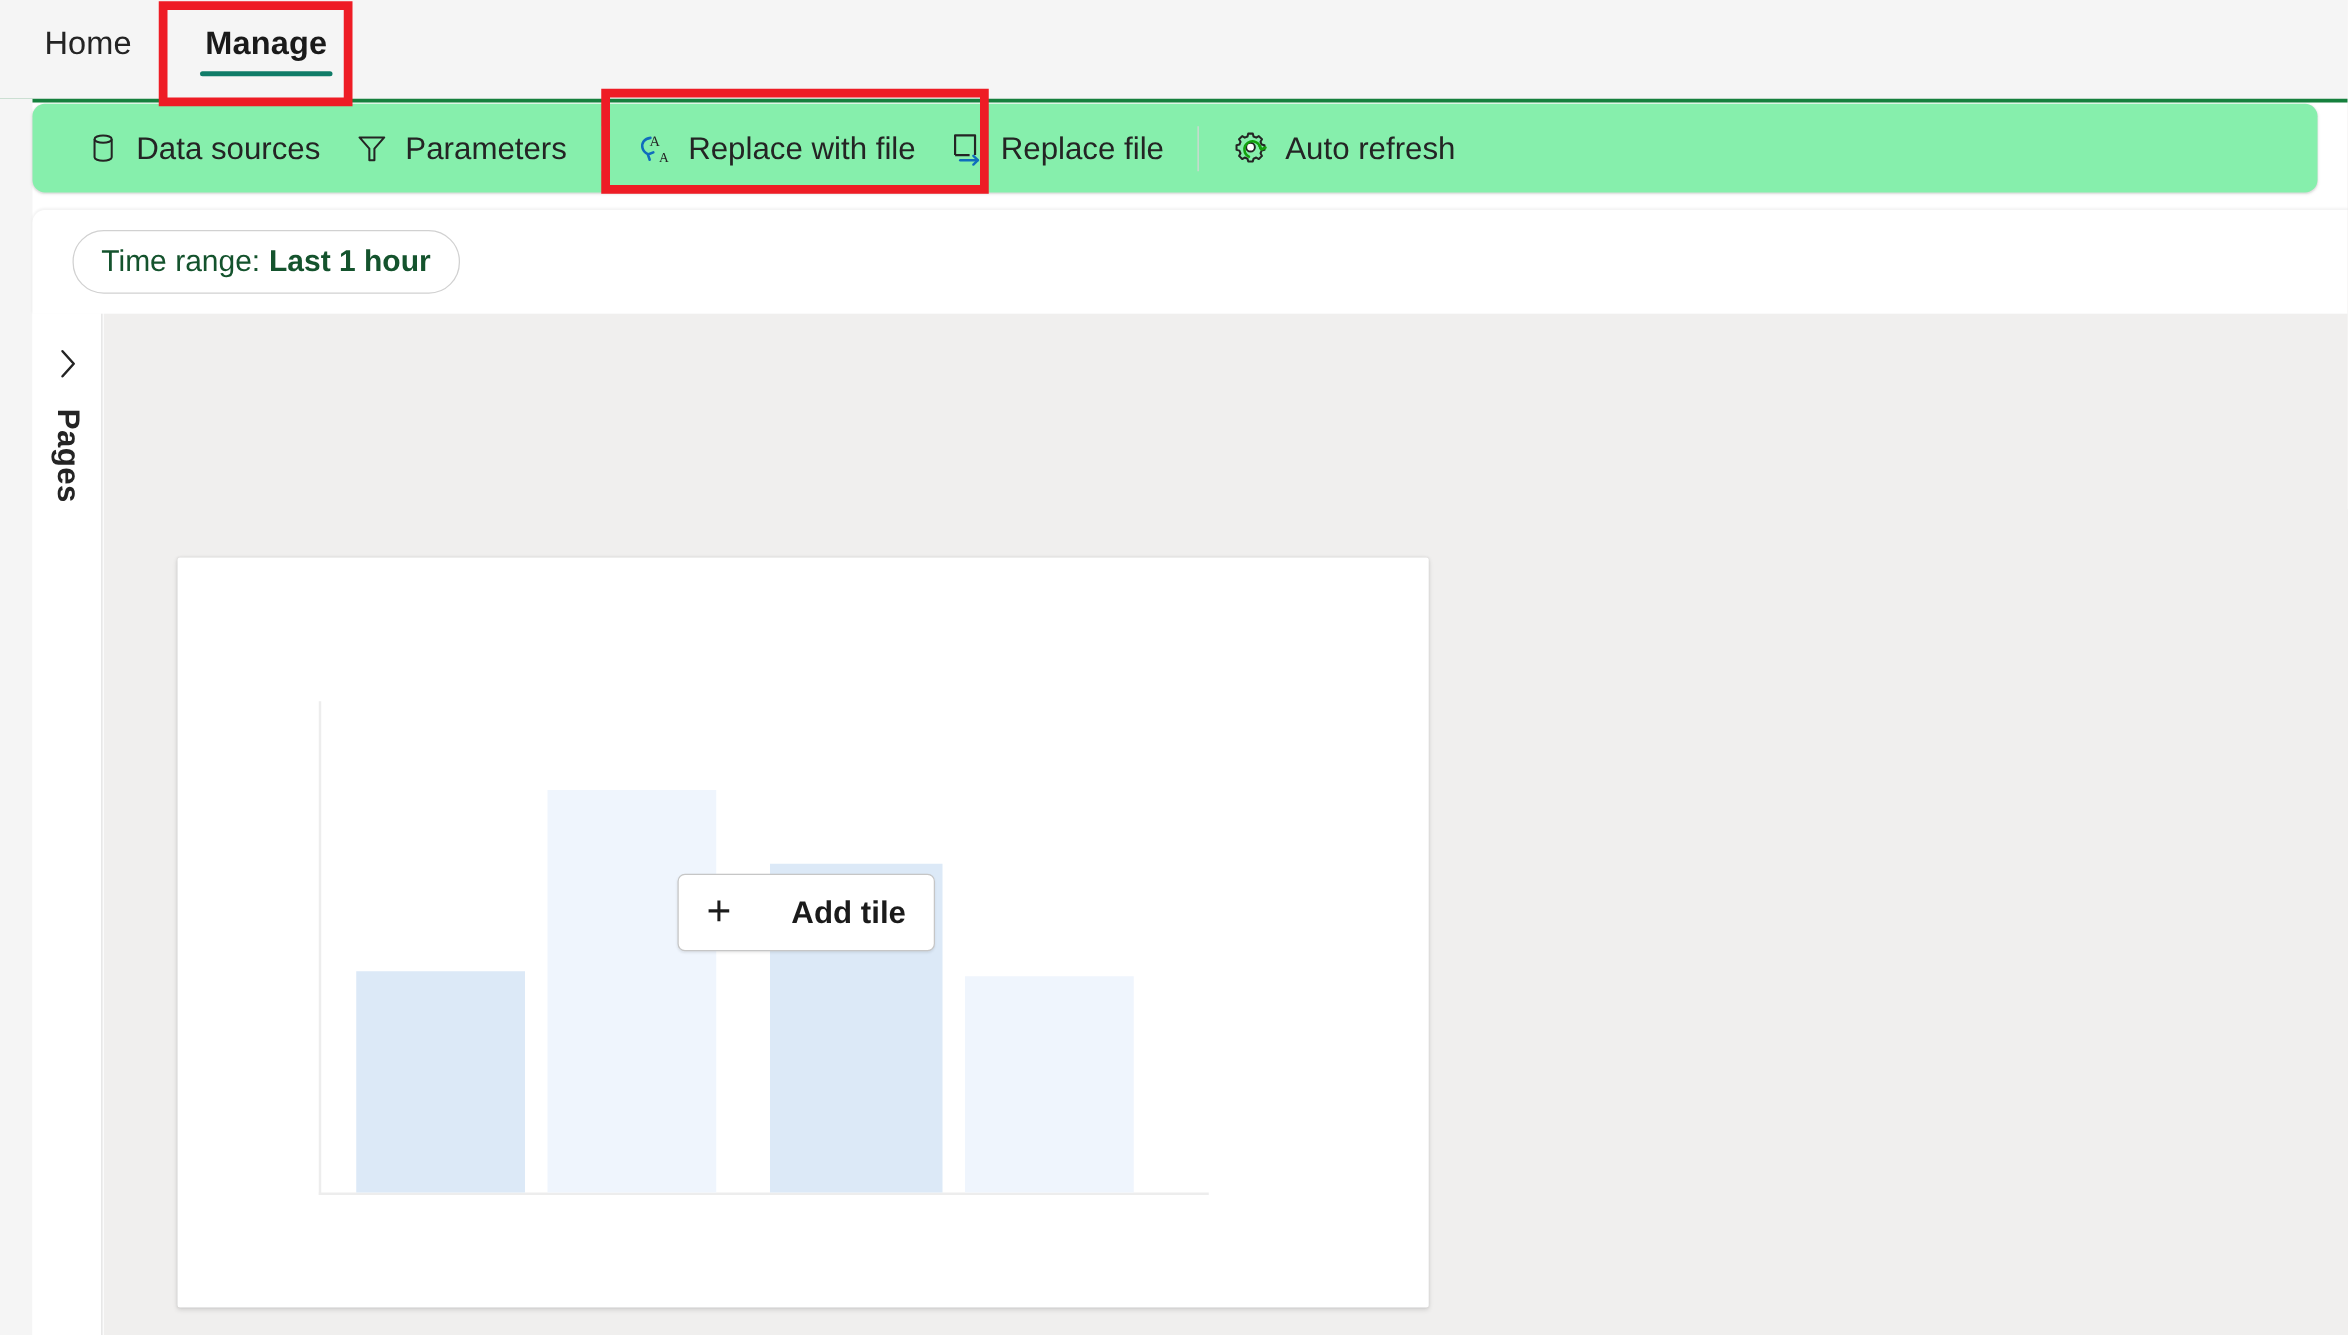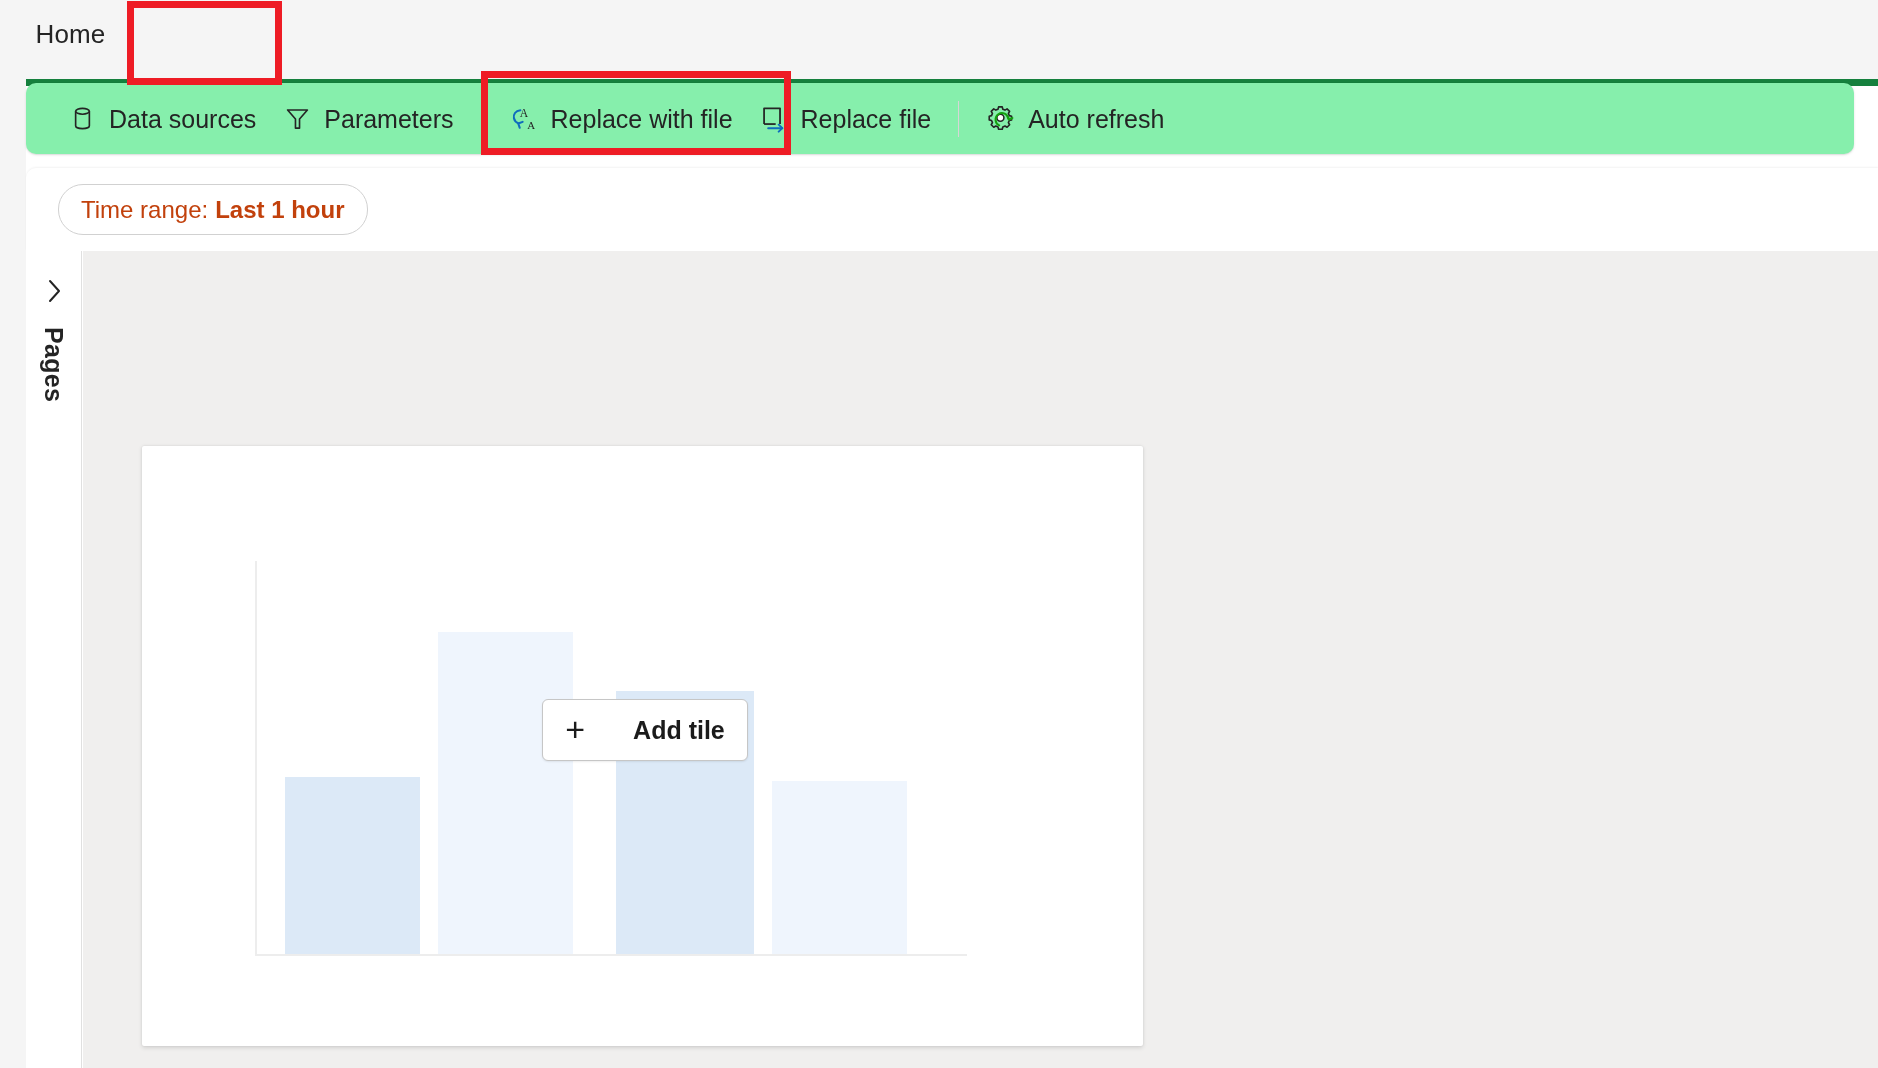--- a/index.html
+++ b/index.html
@@ -15,21 +15,21 @@
     overflow: hidden;
     position: relative;
   }
 
   
   .tabstrip {
     position: absolute;
     left: 0; top: 0;
     width: 1878px; height: 79px;
     background: #f5f5f5;
-    border-bottom: 7px solid #15803d;
+    border-bottom: 3px solid #15803d;
   }
   .tab {
     position: absolute;
     top: 0;
     height: 79px;
     display: flex;
     flex-direction: column;
     align-items: center;
     justify-content: center;
     cursor: pointer;
@@ -125,21 +125,21 @@
   }
   .timerange-pill {
     display: inline-flex;
     align-items: center;
     height: 49px;
     padding: 0 22px;
     border: 1px solid #d1d1d1;
     border-radius: 25px;
     background: #ffffff;
     font-size: 24px;
-    color: #c2410c;
+    color: #14532d;
     cursor: pointer;
     white-space: nowrap;
   }
   .timerange-value { font-weight: bold; margin-left: 7px; }
 
   
   .pages-rail {
     position: absolute;
     left: 0; top: 83px;
     width: 56px; height: 817px;
@@ -255,20 +255,24 @@
     width: 26px; height: 89px;
     background: #f5f5f5;
   }
 </style>
 </head>
 <body>
 
 <div class="tabstrip">
   <div class="tab unselected" id="tab-home">
     <span class="tab-label">Home</span>
+    <span class="tab-underline"></span>
+  </div>
+  <div class="tab selected" id="tab-manage">
+    <span class="tab-label">Manage</span>
     <span class="tab-underline"></span>
   </div>
 </div>
 
 <div class="gutter-b"></div>
 <div class="gutter-a"></div>
 
 <div class="commandbar">
 
   <div class="cmd-item">

